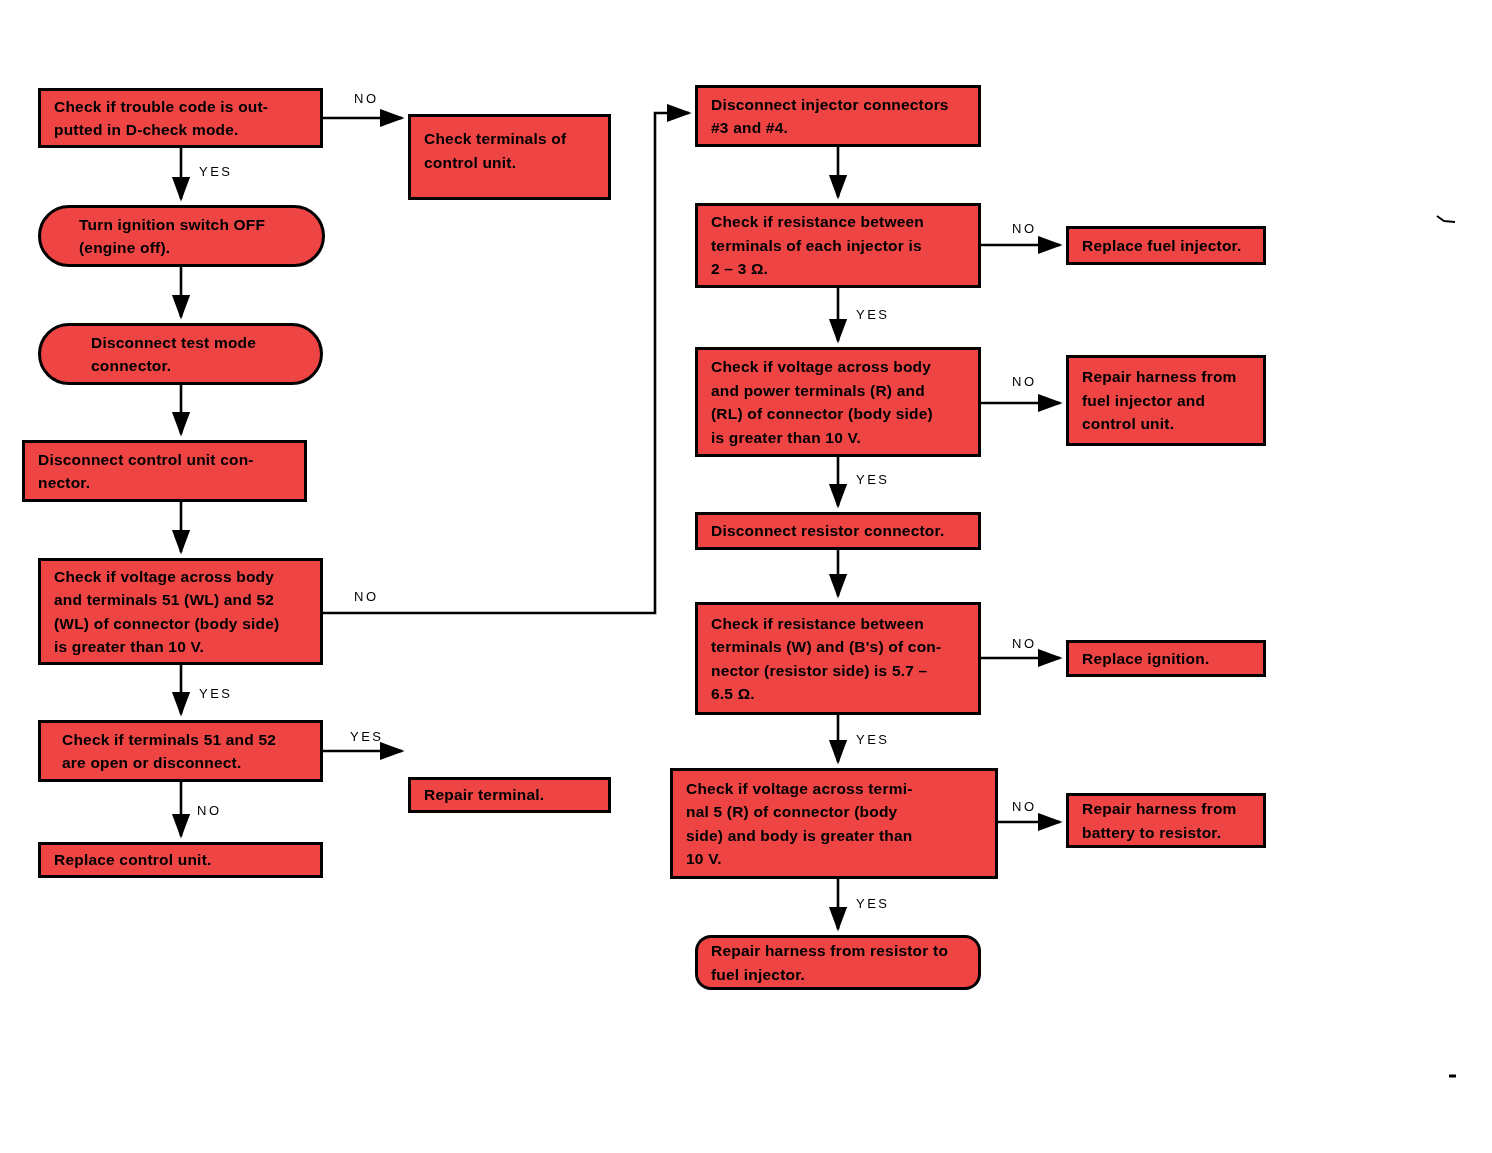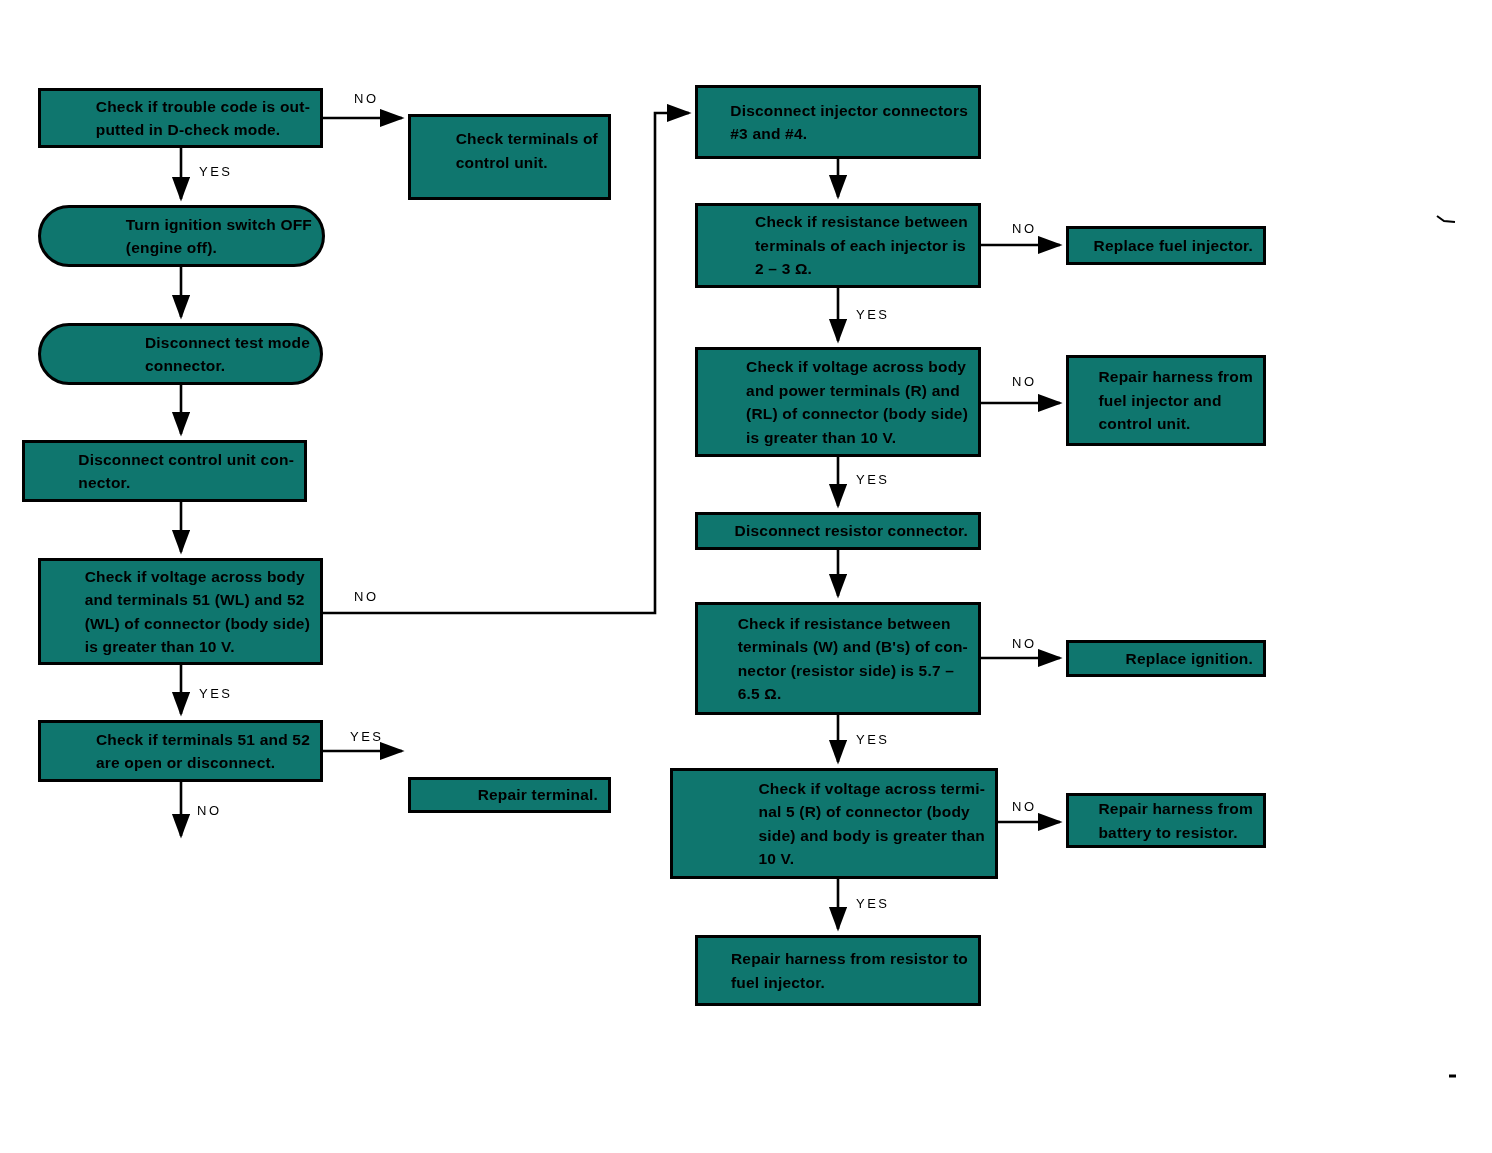--- a/index.html
+++ b/index.html
@@ -4,23 +4,22 @@
 <style>
   html,body { margin:0; padding:0; background:#ffffff; }
   .canvas {
     position:relative; width:1492px; height:1153px; background:#ffffff;
     font-family:"Liberation Sans", sans-serif; color:#000;
     overflow:hidden;
   }
   svg.wires { position:absolute; left:0; top:0; width:1492px; height:1153px; }
   .node {
     position:absolute; box-sizing:border-box; border:3px solid #000;
-    display:flex; align-items:center; background:#0f766e;
+    display:flex; align-items:center; background:#ef4444;
     padding:6px 10px 6px 13px;
-    justify-content:flex-end;
   }
   .node-text {
     white-space:pre-line; font-size:15.5px; line-height:23.5px;
     font-weight:bold; letter-spacing:0.2px;
   }
   .stadium { border-radius:34px; padding-left:38px; }
   .top-align { align-items:flex-start; padding-top:10px; }
   .edge-label {
     position:absolute; font-size:13px; font-weight:normal; letter-spacing:2.5px;
   }
@@ -101,22 +100,25 @@
 
   <div class="node" style="left:38px; top:720px; width:285px; height:62px;padding-left:21px;">
     <span class="node-text">Check if terminals 51 and 52
 are open or disconnect.</span>
   </div>
 
   <div class="node" style="left:408px; top:733px; width:203px; height:36px;margin-top:44px;">
     <span class="node-text">Repair terminal.</span>
   </div>
 
+  <div class="node" style="left:38px; top:842px; width:285px; height:36px;">
+    <span class="node-text">Replace control unit.</span>
+  </div>
 
-  <div class="node" style="left:695px; top:85px; width:286px; height:74px;">
+  <div class="node" style="left:695px; top:85px; width:286px; height:62px;">
     <span class="node-text">Disconnect injector connectors
 #3 and #4.</span>
   </div>
 
   <div class="node" style="left:695px; top:203px; width:286px; height:85px;">
     <span class="node-text">Check if resistance between
 terminals of each injector is
 2 – 3 Ω.</span>
   </div>
 
@@ -157,21 +159,21 @@
 nal 5 (R) of connector (body
 side) and body is greater than
 10 V.</span>
   </div>
 
   <div class="node" style="left:1066px; top:793px; width:200px; height:55px;">
     <span class="node-text">Repair harness from
 battery to resistor.</span>
   </div>
 
-  <div class="node" style="left:695px; top:935px; width:286px; height:71px;">
+  <div class="node" style="left:695px; top:935px; width:286px; height:55px;border-radius:16px;">
     <span class="node-text">Repair harness from resistor to
 fuel injector.</span>
   </div>
 
   <div class="edge-label" style="left:354px; top:91px;">NO</div>
   <div class="edge-label" style="left:199px; top:164px;">YES</div>
   <div class="edge-label" style="left:354px; top:589px;">NO</div>
   <div class="edge-label" style="left:199px; top:686px;">YES</div>
   <div class="edge-label" style="left:350px; top:729px;">YES</div>
   <div class="edge-label" style="left:197px; top:803px;">NO</div>

